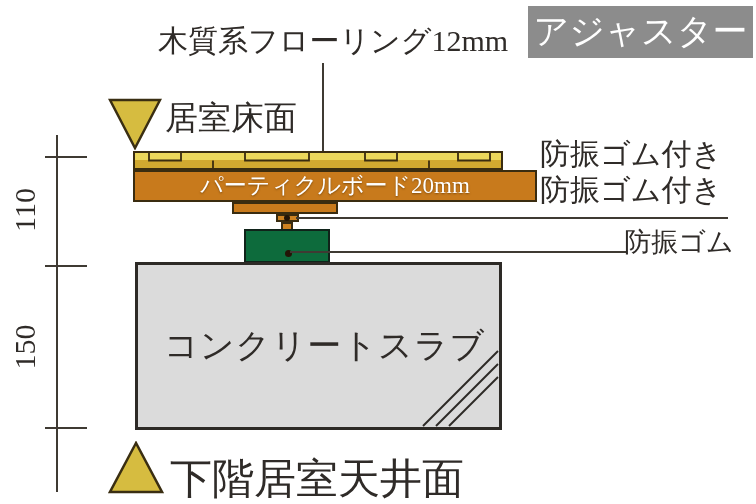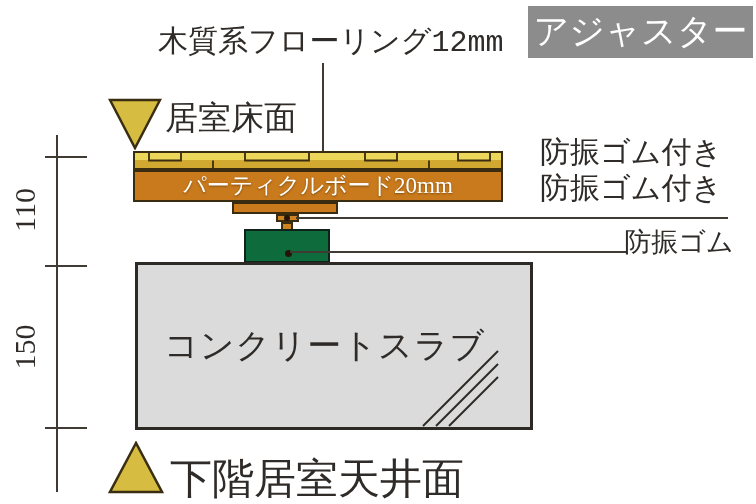--- a/index.html
+++ b/index.html
@@ -1,48 +1,48 @@
 <!DOCTYPE html>
 <html><head>
 <meta charset="utf-8">
 <style>
   html,body{margin:0;padding:0;background:#ffffff;}
   #canvas{
     position:relative;width:756px;height:504px;background:#ffffff;overflow:hidden;
     font-family:"Liberation Serif","DejaVu Serif",serif;color:#2f2b28;
   }
   .abs{position:absolute;}
-  .lbl{white-space:nowrap;color:#2f2b28;font-family:Liberation Mono, monospace;}
+  .lbl{white-space:nowrap;color:#2f2b28;}
   .hline{position:absolute;height:2px;background:#3f3a33;}
   .vline{position:absolute;width:2px;background:#3f3a33;}
   .dot{position:absolute;border-radius:50%;background:#241507;}
   .tick{position:absolute;left:45px;width:42px;height:2px;background:#3f3a33;}
   .dim{position:absolute;left:-27px;width:100px;height:30px;text-align:center;
        font-size:30px;transform:rotate(-90deg);}
   #badge{
     position:absolute;left:528px;top:6px;width:225px;height:52px;
     background:#8c8c8c;color:#ffffff;text-align:center;line-height:52px;font-size:35px;
   }
   #label-flooring{left:158px;top:21px;font-size:30px;}
   #label-room-floor{left:165px;top:96px;font-size:33px;}
   #board{
-    left:133px;top:170px;width:370px;height:32px;background:#c87a1c;
+    left:133px;top:170px;width:404px;height:32px;background:#c87a1c;
     border:2px solid #3a2c10;box-sizing:border-box;text-align:center;
   }
   #board span{display:inline-block;line-height:28px;font-size:23px;color:#ffffff;
     text-shadow:0 1px 2px rgba(70,40,0,.55);}
   #plate{left:232px;top:202px;width:106px;height:12px;background:#c87a1c;
     border:2px solid #3a2c10;box-sizing:border-box;}
   #bolt{left:276px;top:214px;width:23px;height:8px;background:#ce8220;
     border:2px solid #3a2c10;box-sizing:border-box;}
   #stem{left:281px;top:222px;width:12px;height:9px;background:#ce8220;
     border:2px solid #3a2c10;box-sizing:border-box;}
   #rubber{left:244px;top:229px;width:86px;height:34px;background:#0d6b3c;
     border:2px solid #10231a;box-sizing:border-box;}
-  #slab{left:135px;top:262px;width:398px;height:168px;background:#dbdbdb;
+  #slab{left:135px;top:262px;width:367px;height:168px;background:#dbdbdb;
     border:3px solid #2d2a26;box-sizing:border-box;}
   #label-slab{left:26px;top:58px;font-size:34px;letter-spacing:1px;}
   #label-adjuster{left:540px;top:136px;width:192px;
     font-size:30px;line-height:36px;}
   #label-rubber{left:624px;top:224px;width:110px;text-align:center;font-size:27px;}
   #label-ceiling{left:170px;top:451px;font-size:42px;}
 </style>
 </head>
 <body>
 

